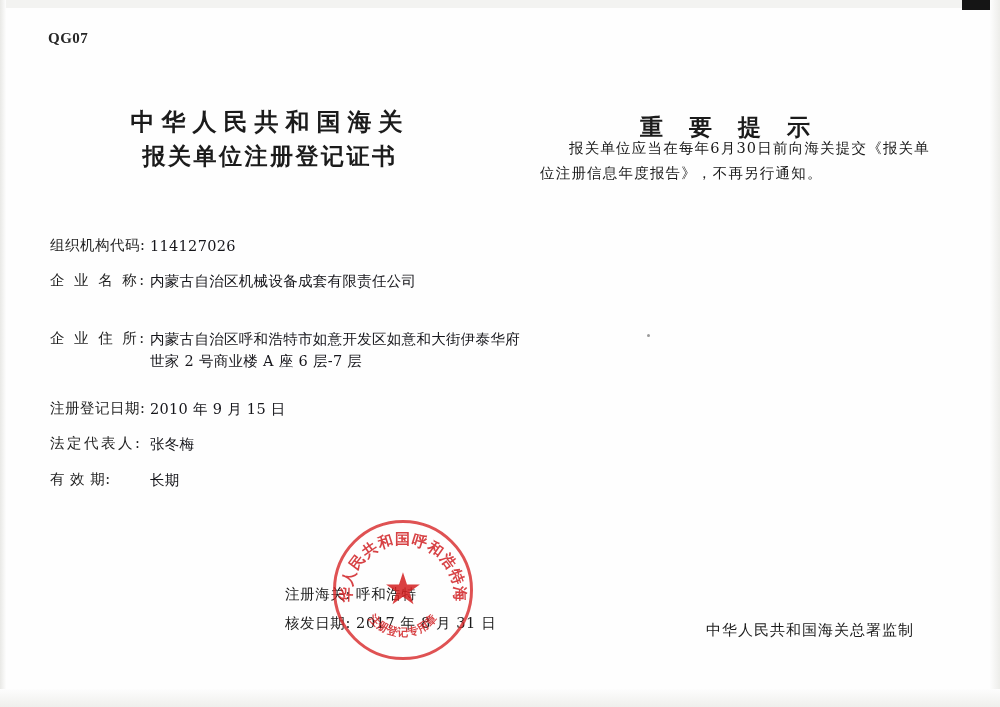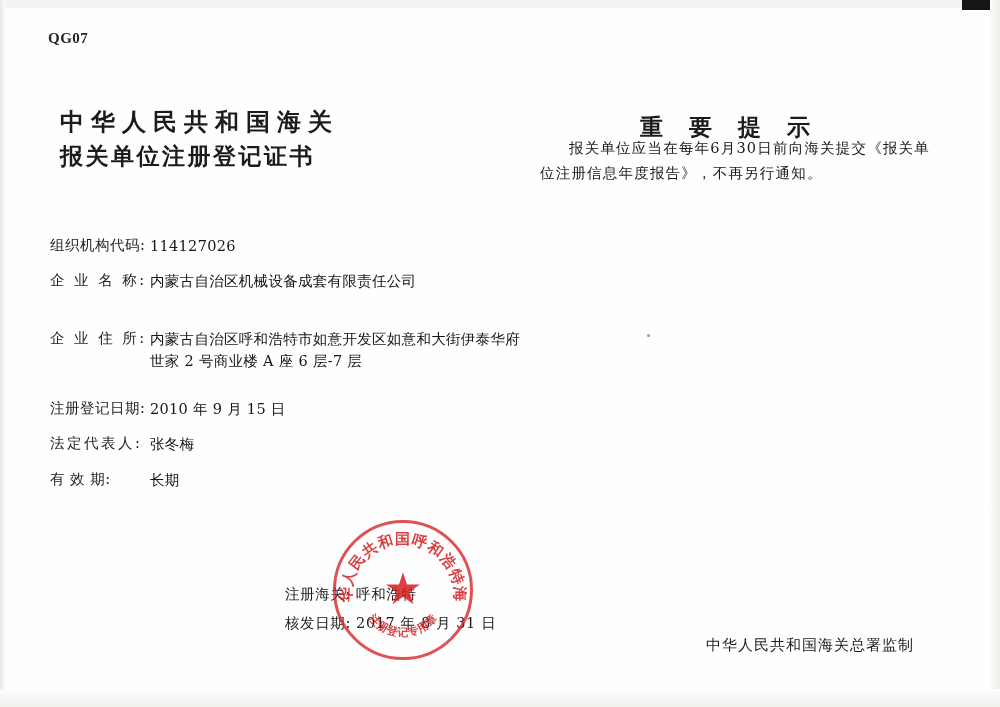--- a/index.html
+++ b/index.html
@@ -60,21 +60,21 @@
     font-family: "Liberation Serif", serif;
     font-weight: bold;
   }
 
   
   .title-block {
     position: absolute;
     left: 60px;
     top: 106px;
     width: 420px;
-    text-align: left;
+    text-align: center;
   }
   .title-line1 {
     font-size: 24px;
     letter-spacing: 7px;
     font-weight: 700;
     color: #1b1b1b;
     font-family: "DejaVu Serif", "Liberation Serif", serif;
     white-space: nowrap;
   }
   .title-line2 {
@@ -162,21 +162,21 @@
     top: 580px;
     font-size: 14.5px;
     line-height: 2.0;
     color: #1b1b1b;
     letter-spacing: 0.6px;
     font-family: "DejaVu Serif", "Liberation Serif", serif;
   }
   .footer-right {
     position: absolute;
     left: 706px;
-    top: 636px;
+    top: 621px;
     font-size: 15px;
     letter-spacing: 1px;
     color: #1b1b1b;
     font-family: "DejaVu Serif", "Liberation Serif", serif;
     white-space: nowrap;
   }
 
   
   .seal {
     position: absolute;

